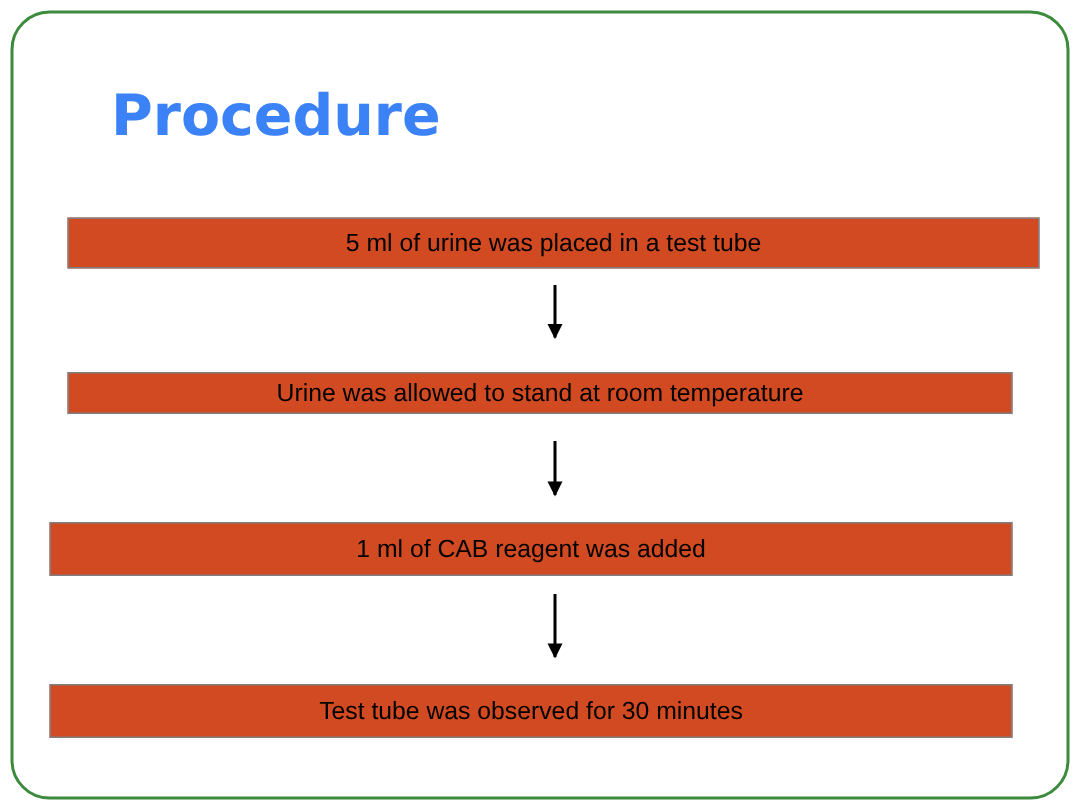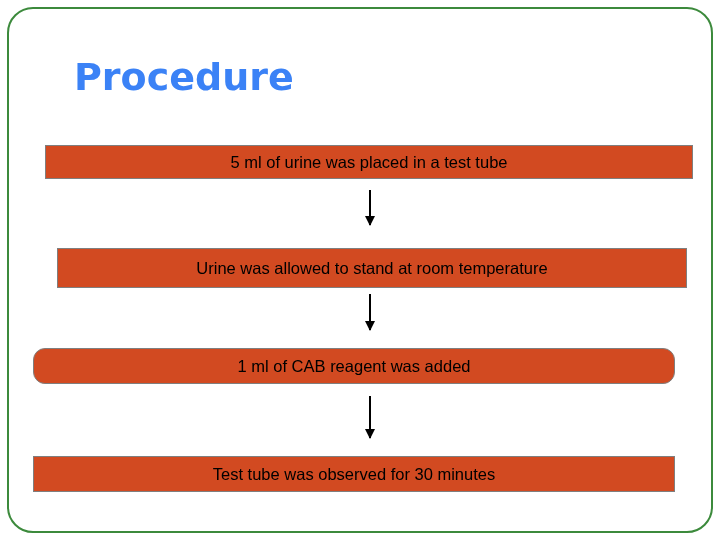--- a/index.html
+++ b/index.html
@@ -54,22 +54,22 @@
     box-sizing: border-box;
     color: #000000;
     font-size: 16.5px;
     display: flex;
     align-items: center;
     justify-content: center;
     text-align: center;
     line-height: 1.15;
   }
   .box1 { left: 45px;  top: 145px; width: 648px; height: 34px; }
-  .box2 { left: 45px;  top: 248px; width: 630px; height: 40px; margin-left: 12px; }
-  .box3 { left: 33px;  top: 348px; width: 642px; height: 36px; border-radius: 12px; }
+  .box2 { left: 45px;  top: 248px; width: 630px; height: 28px; }
+  .box3 { left: 33px;  top: 348px; width: 642px; height: 36px; }
   .box4 { left: 33px;  top: 456px; width: 642px; height: 36px; }
 
   .arrow {
     position: absolute;
     width: 2px;
     background: #000000;
   }
   .arrow::after {
     content: "";
     position: absolute;

